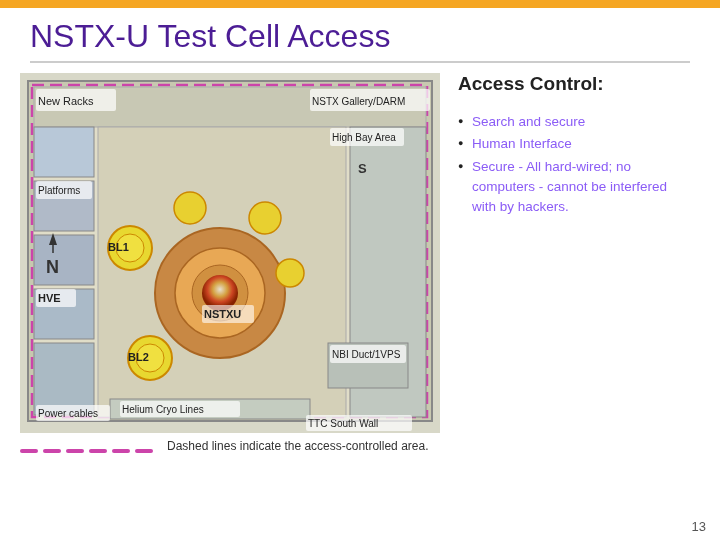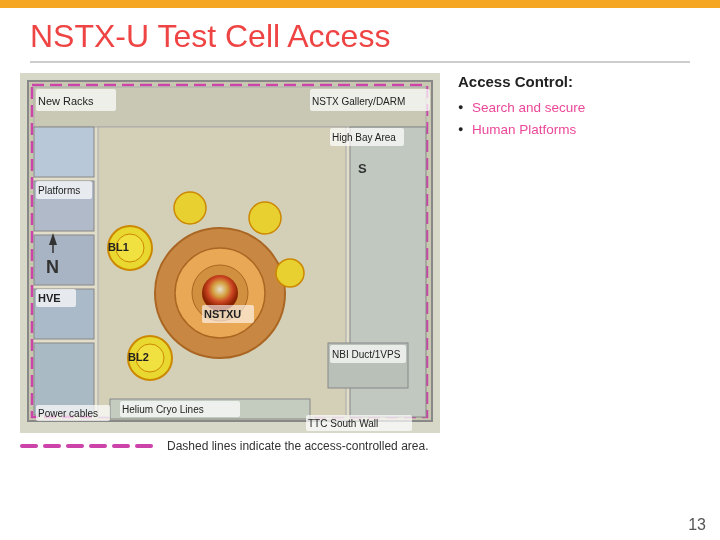--- a/index.html
+++ b/index.html
@@ -16,21 +16,21 @@
     .top-bar {
       width: 100%;
       height: 8px;
       background: #F5A623;
     }
 
     
     .page-title {
       font-size: 32px;
       font-weight: 400;
-      color: #ef4444;
+      color: #4c1d95;
       padding: 10px 30px 6px 30px;
     }
 
     
     .title-divider {
       border: none;
       border-top: 2px solid #ccc;
       margin: 0 30px 10px 30px;
     }
 
@@ -48,31 +48,31 @@
       flex-shrink: 0;
     }
 
     
     .access-control {
       flex: 1;
       padding: 0 8px;
     }
 
     .access-control-title {
-      font-size: 15px;
+      font-size: 19px;
       font-weight: bold;
       color: #222;
-      margin-bottom: 8px;
+      margin-bottom: 17px;
     }
 
     .bullet-list {
       list-style: none;
       padding: 0;
       font-size: 13.5px;
-      color: #ec4899;
+      color: #8b5cf6;
       line-height: 1.5;
     }
 
     .bullet-list li {
       padding-left: 14px;
       position: relative;
       margin-bottom: 2px;
     }
 
     .bullet-list li::before {
@@ -80,21 +80,21 @@
       position: absolute;
       left: 0;
       font-size: 9px;
       top: 3px;
       color: #222;
     }
 
     
     .caption-area {
       display: flex;
-      align-items: center;
+      align-items: flex-end;
       padding: 6px 20px 4px 20px;
       gap: 14px;
     }
 
     .dashed-legend {
       display: flex;
       gap: 5px;
       align-items: center;
     }
 
@@ -108,21 +108,21 @@
     .caption-text {
       font-size: 12px;
       color: #333;
     }
 
     
     .page-number {
       position: absolute;
       bottom: 6px;
       right: 14px;
-      font-size: 16px;
+      font-size: 13px;
       color: #555;
     }
 
     
     .fp-container {
       position: relative;
       width: 420px;
       height: 360px;
     }
 
@@ -230,21 +230,22 @@
 
         <text x="338" y="100" font-size="13" fill="#333" font-family="Arial" font-weight="bold">S</text>
       </svg>
     </div>
   </div>
 
   <div class="access-control">
     <div class="access-control-title">Access Control:</div>
     <ul class="bullet-list">
     <li>Search and secure</li>
-        <li>Human Platforms</li>
+        <li>Human Interface</li>
+        <li>Secure - All hard-wired; no computers - cannot be interfered with by hackers.</li>
       </ul>
   </div>
 </div>
 
 <div class="caption-area">
   <div class="dashed-legend">
     <div class="dash-seg"></div>
     <div class="dash-seg"></div>
     <div class="dash-seg"></div>
     <div class="dash-seg"></div>

